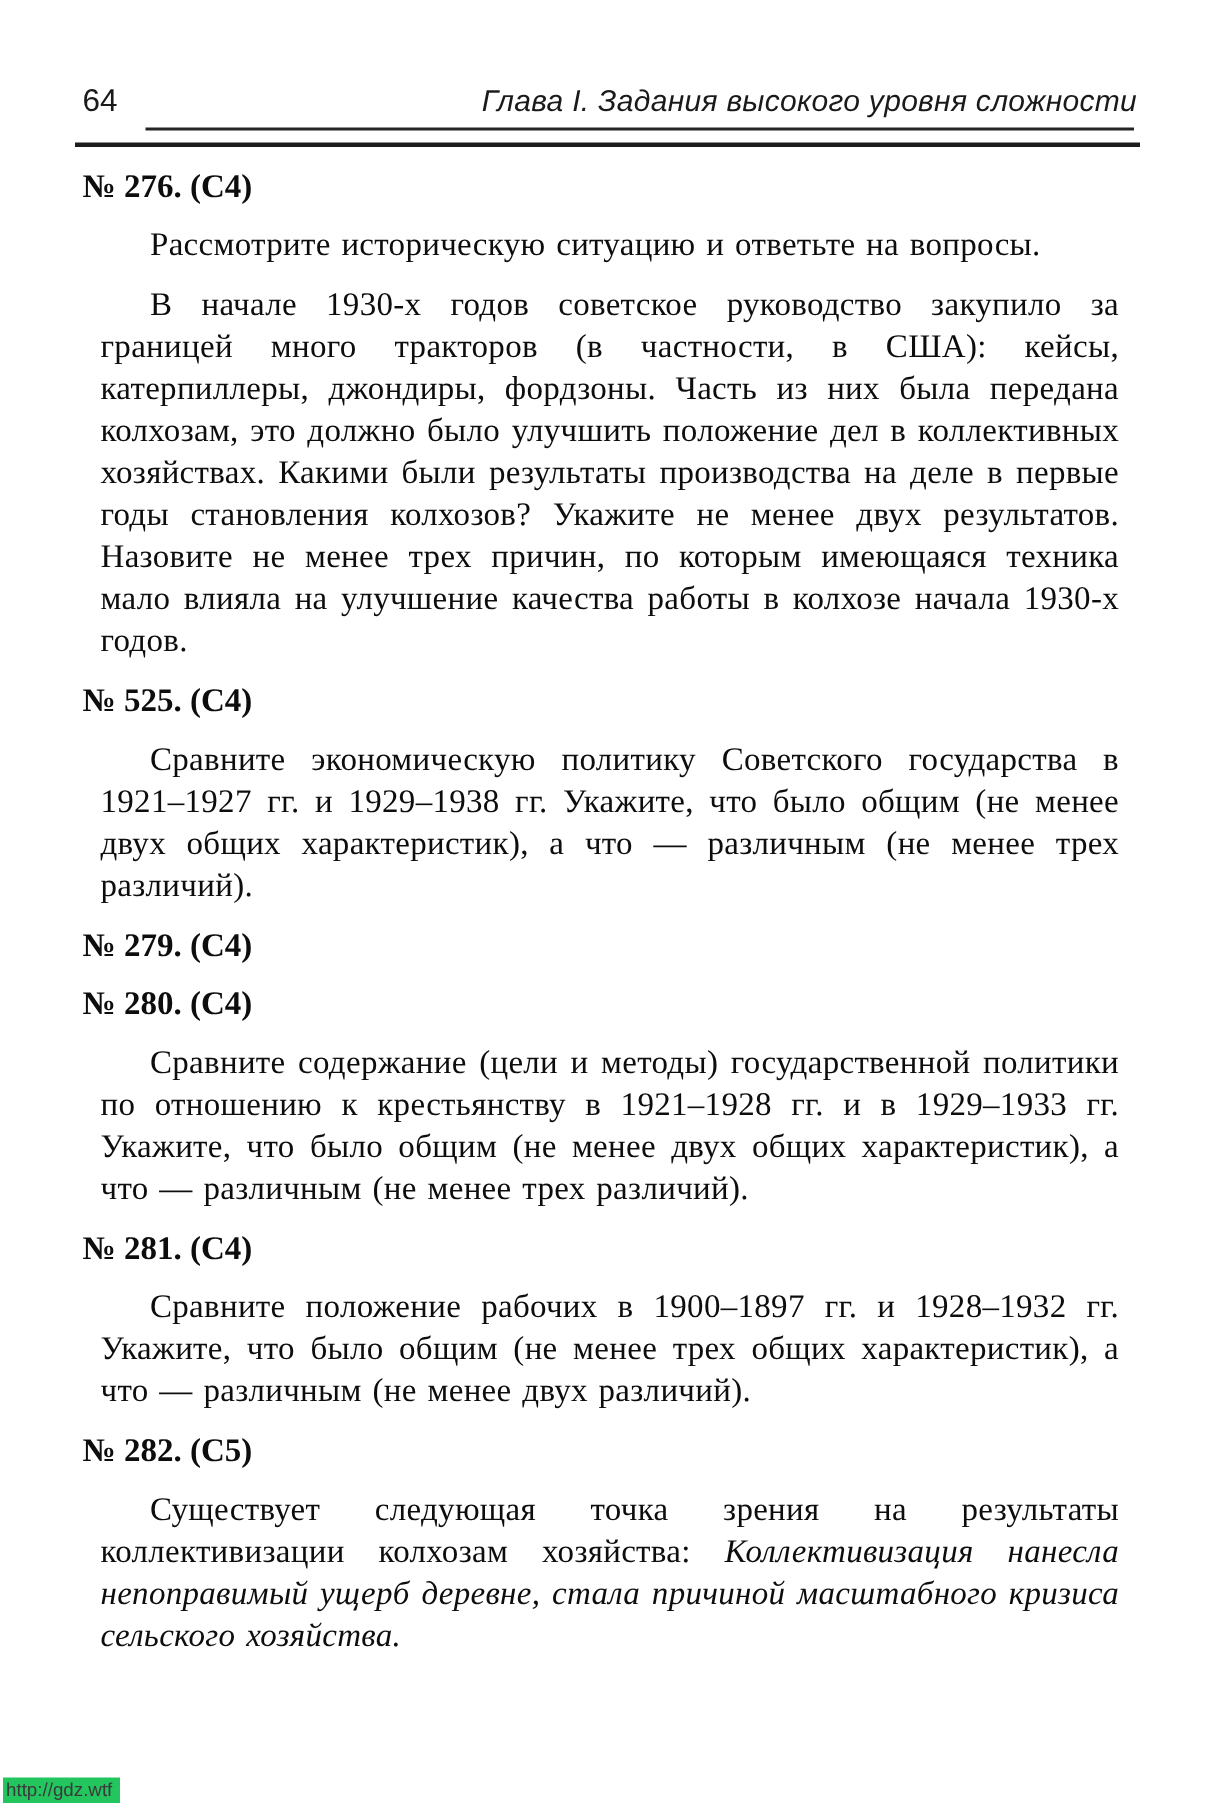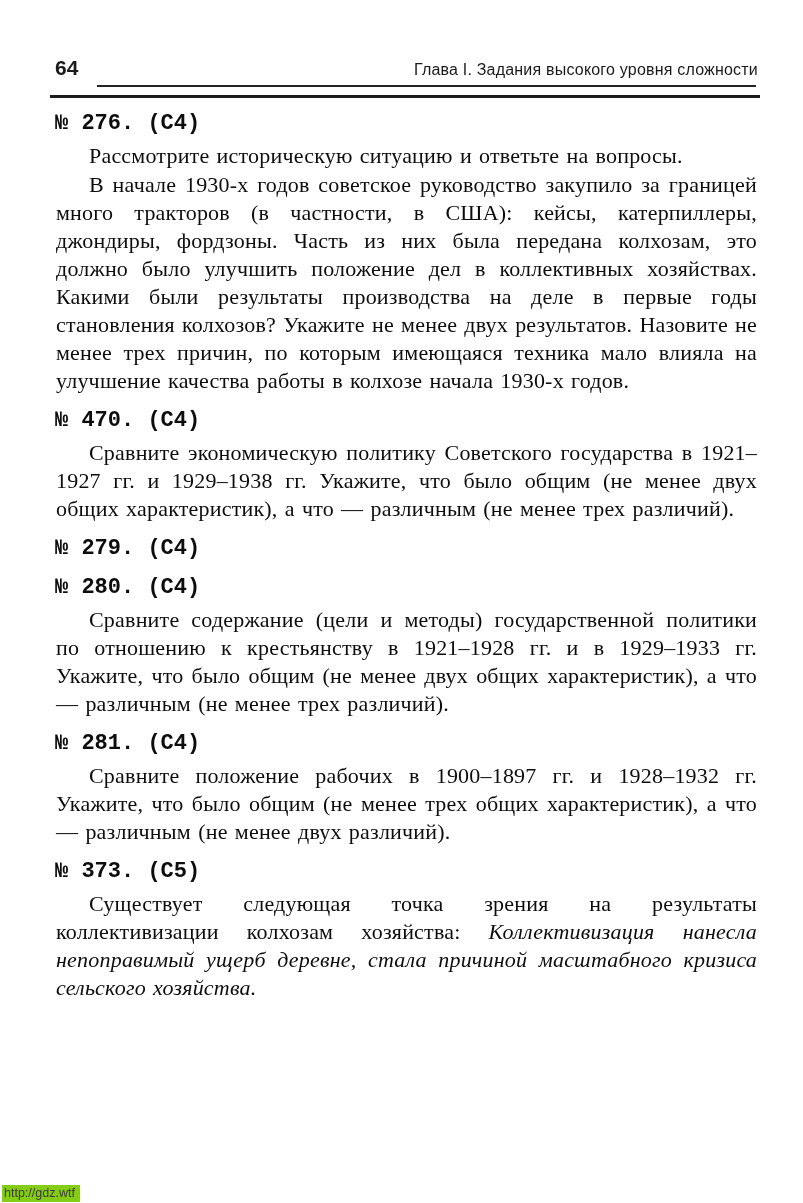--- a/index.html
+++ b/index.html
@@ -20,24 +20,24 @@
   }
   .page-header {
     display: flex;
     justify-content: space-between;
     align-items: baseline;
     font-family: "Liberation Sans", sans-serif;
   }
   .page-number {
     font-size: 21px;
     color: #1a1a1a;
-    font-weight: bold;
   }
   .chapter-title {
-    font-size: 16px;
+    font-size: 20px;
+    font-style: italic;
     color: #1a1a1a;
     letter-spacing: 0.2px;
   }
   .header-rules {
     margin-top: 5px;
   }
   .rule-top {
     border-top: 2px solid #242424;
     margin-left: 42px;
     margin-right: 2px;
@@ -45,43 +45,43 @@
   .rule-bottom {
     border-top: 3px solid #1c1c1c;
     margin-top: 8px;
     margin-left: -5px;
     margin-right: -2px;
   }
   main.tasks {
     margin-top: 8px;
   }
   .task-heading {
-    font-family: Liberation Mono, monospace;
+    font-family: Liberation Serif, serif;
     font-size: 22px;
     font-weight: bold;
     line-height: 26px;
     margin: 13px 0 5px 0;
   }
   .task p {
-    margin: 1px;
+    margin: 12px;
     font-size: 22px;
     line-height: 28px;
     text-align: justify;
     text-indent: 33px;
     letter-spacing: 0.2px;
     word-spacing: 1.5px;
   }
   .task p .quote {
     font-style: italic;
   }
   .footer-link {
     position: absolute;
     left: 2px;
     bottom: 1px;
-    background: #84cc16;
+    background: #22c55e;
     font-family: "Liberation Sans", sans-serif;
     font-size: 12.5px;
     color: #3a3a3a;
     text-decoration: none;
     padding: 1px 5px 2px 2px;
     cursor: pointer;
   }
 </style>
 </head>
 <body>
@@ -101,40 +101,40 @@
   <main class="tasks">
 
     <section class="task">
       <h2 class="task-heading">№ 276. (С4)</h2>
       <p>Рассмотрите историческую ситуацию и ответьте на вопросы.</p>
       <p>В начале 1930-х годов советское руководство закупило за границей много тракторов (в частности, в США): кейсы, катерпиллеры, джондиры, фордзоны. Часть из них была передана колхозам, это должно было улучшить положение дел в коллективных хозяйствах. Какими были результаты производства на деле в первые годы становления колхозов? Укажите не менее двух результатов. Назовите не менее трех причин, по которым имеющаяся техника мало влияла на улучшение качества работы в колхозе начала 1930-х годов.</p>
     </section>
 
 
     <section class="task">
-      <h2 class="task-heading">№ 470. (С4)</h2>
+      <h2 class="task-heading">№ 525. (С4)</h2>
       <p>Сравните экономическую политику Советского государства в 1921–1927 гг. и 1929–1938 гг. Укажите, что было общим (не менее двух общих характеристик), а что — различным (не менее трех различий).</p>
     </section>
 
     <section class="task">
       <h2 class="task-heading">№ 279. (С4)</h2>
     </section>
 
     <section class="task">
       <h2 class="task-heading">№ 280. (С4)</h2>
       <p>Сравните содержание (цели и методы) государственной политики по отношению к крестьянству в 1921–1928 гг. и в 1929–1933 гг. Укажите, что было общим (не менее двух общих характеристик), а что — различным (не менее трех различий).</p>
     </section>
 
     <section class="task">
       <h2 class="task-heading">№ 281. (С4)</h2>
       <p>Сравните положение рабочих в 1900–1897 гг. и 1928–1932 гг. Укажите, что было общим (не менее трех общих характеристик), а что — различным (не менее двух различий).</p>
     </section>
 
     <section class="task">
-      <h2 class="task-heading">№ 373. (С5)</h2>
+      <h2 class="task-heading">№ 282. (С5)</h2>
       <p><span>Существует следующая точка зрения на результаты коллективизации колхозам хозяйства: </span><span class="quote">Коллективизация нанесла непоправимый ущерб деревне, стала причиной масштабного кризиса сельского хозяйства.</span></p>
     </section>
 
   </main>
 
 </div>
 
 <a class="footer-link">http://gdz.wtf</a>
 
 </body></html>

